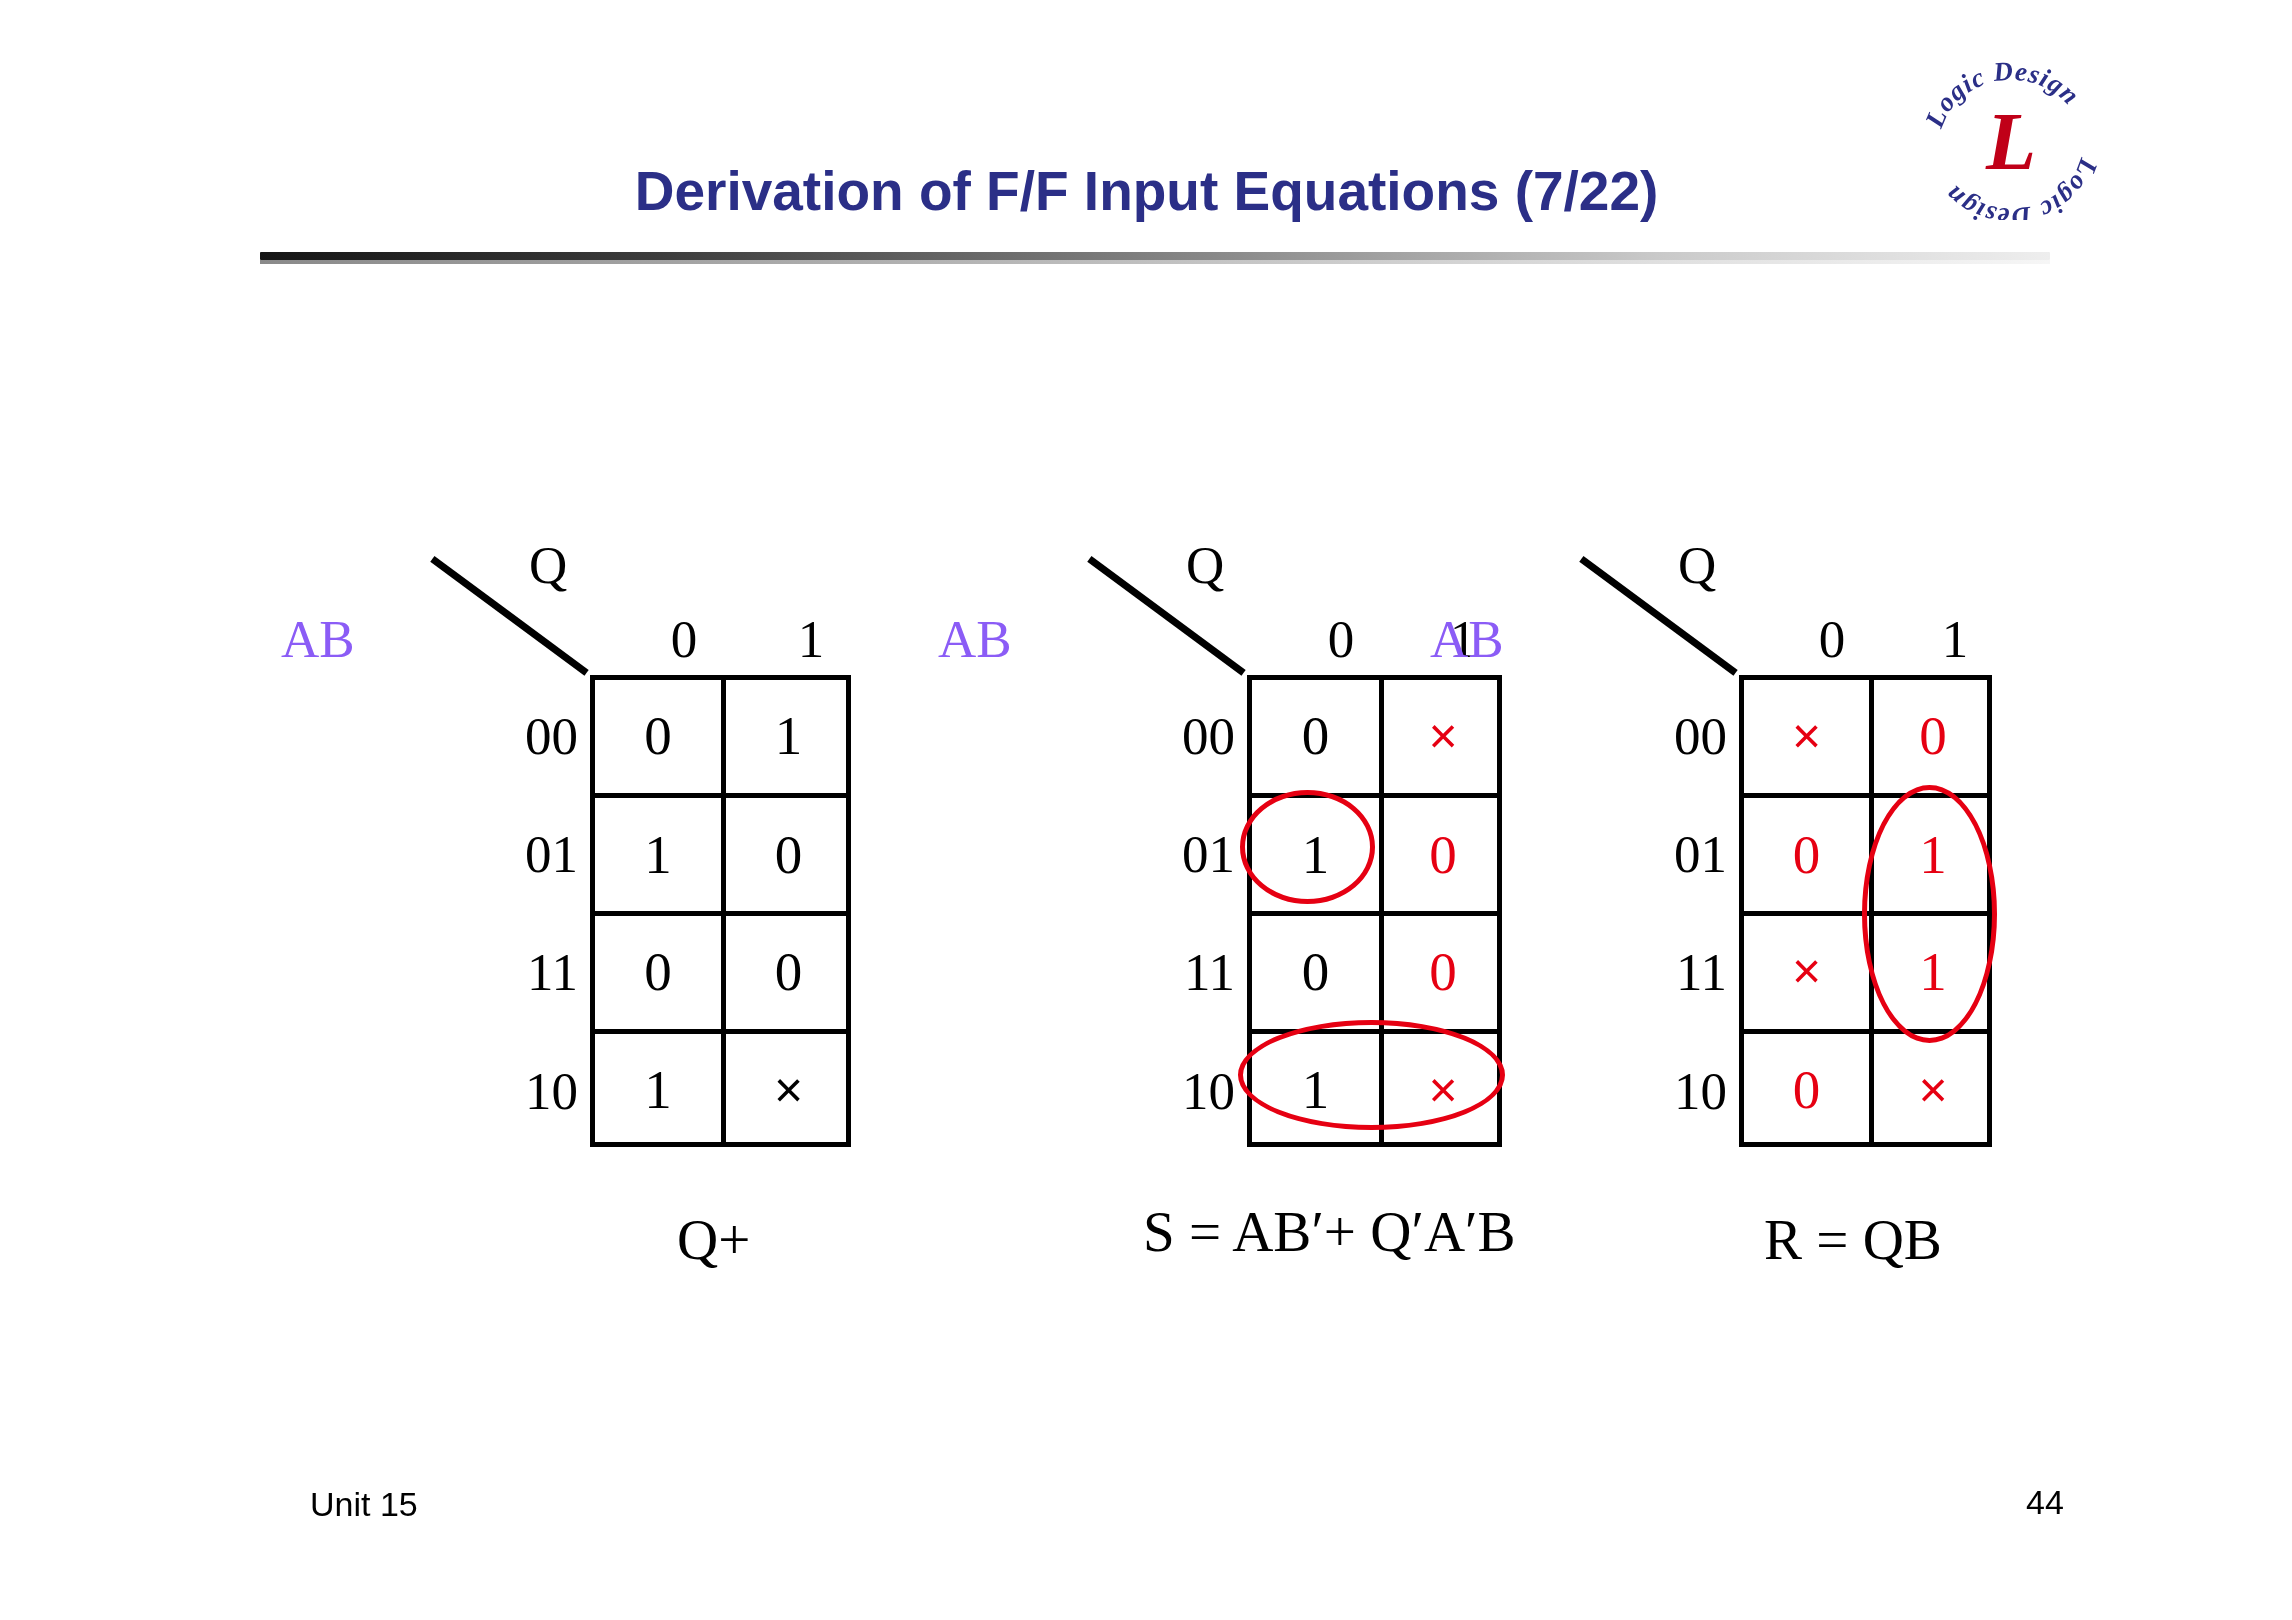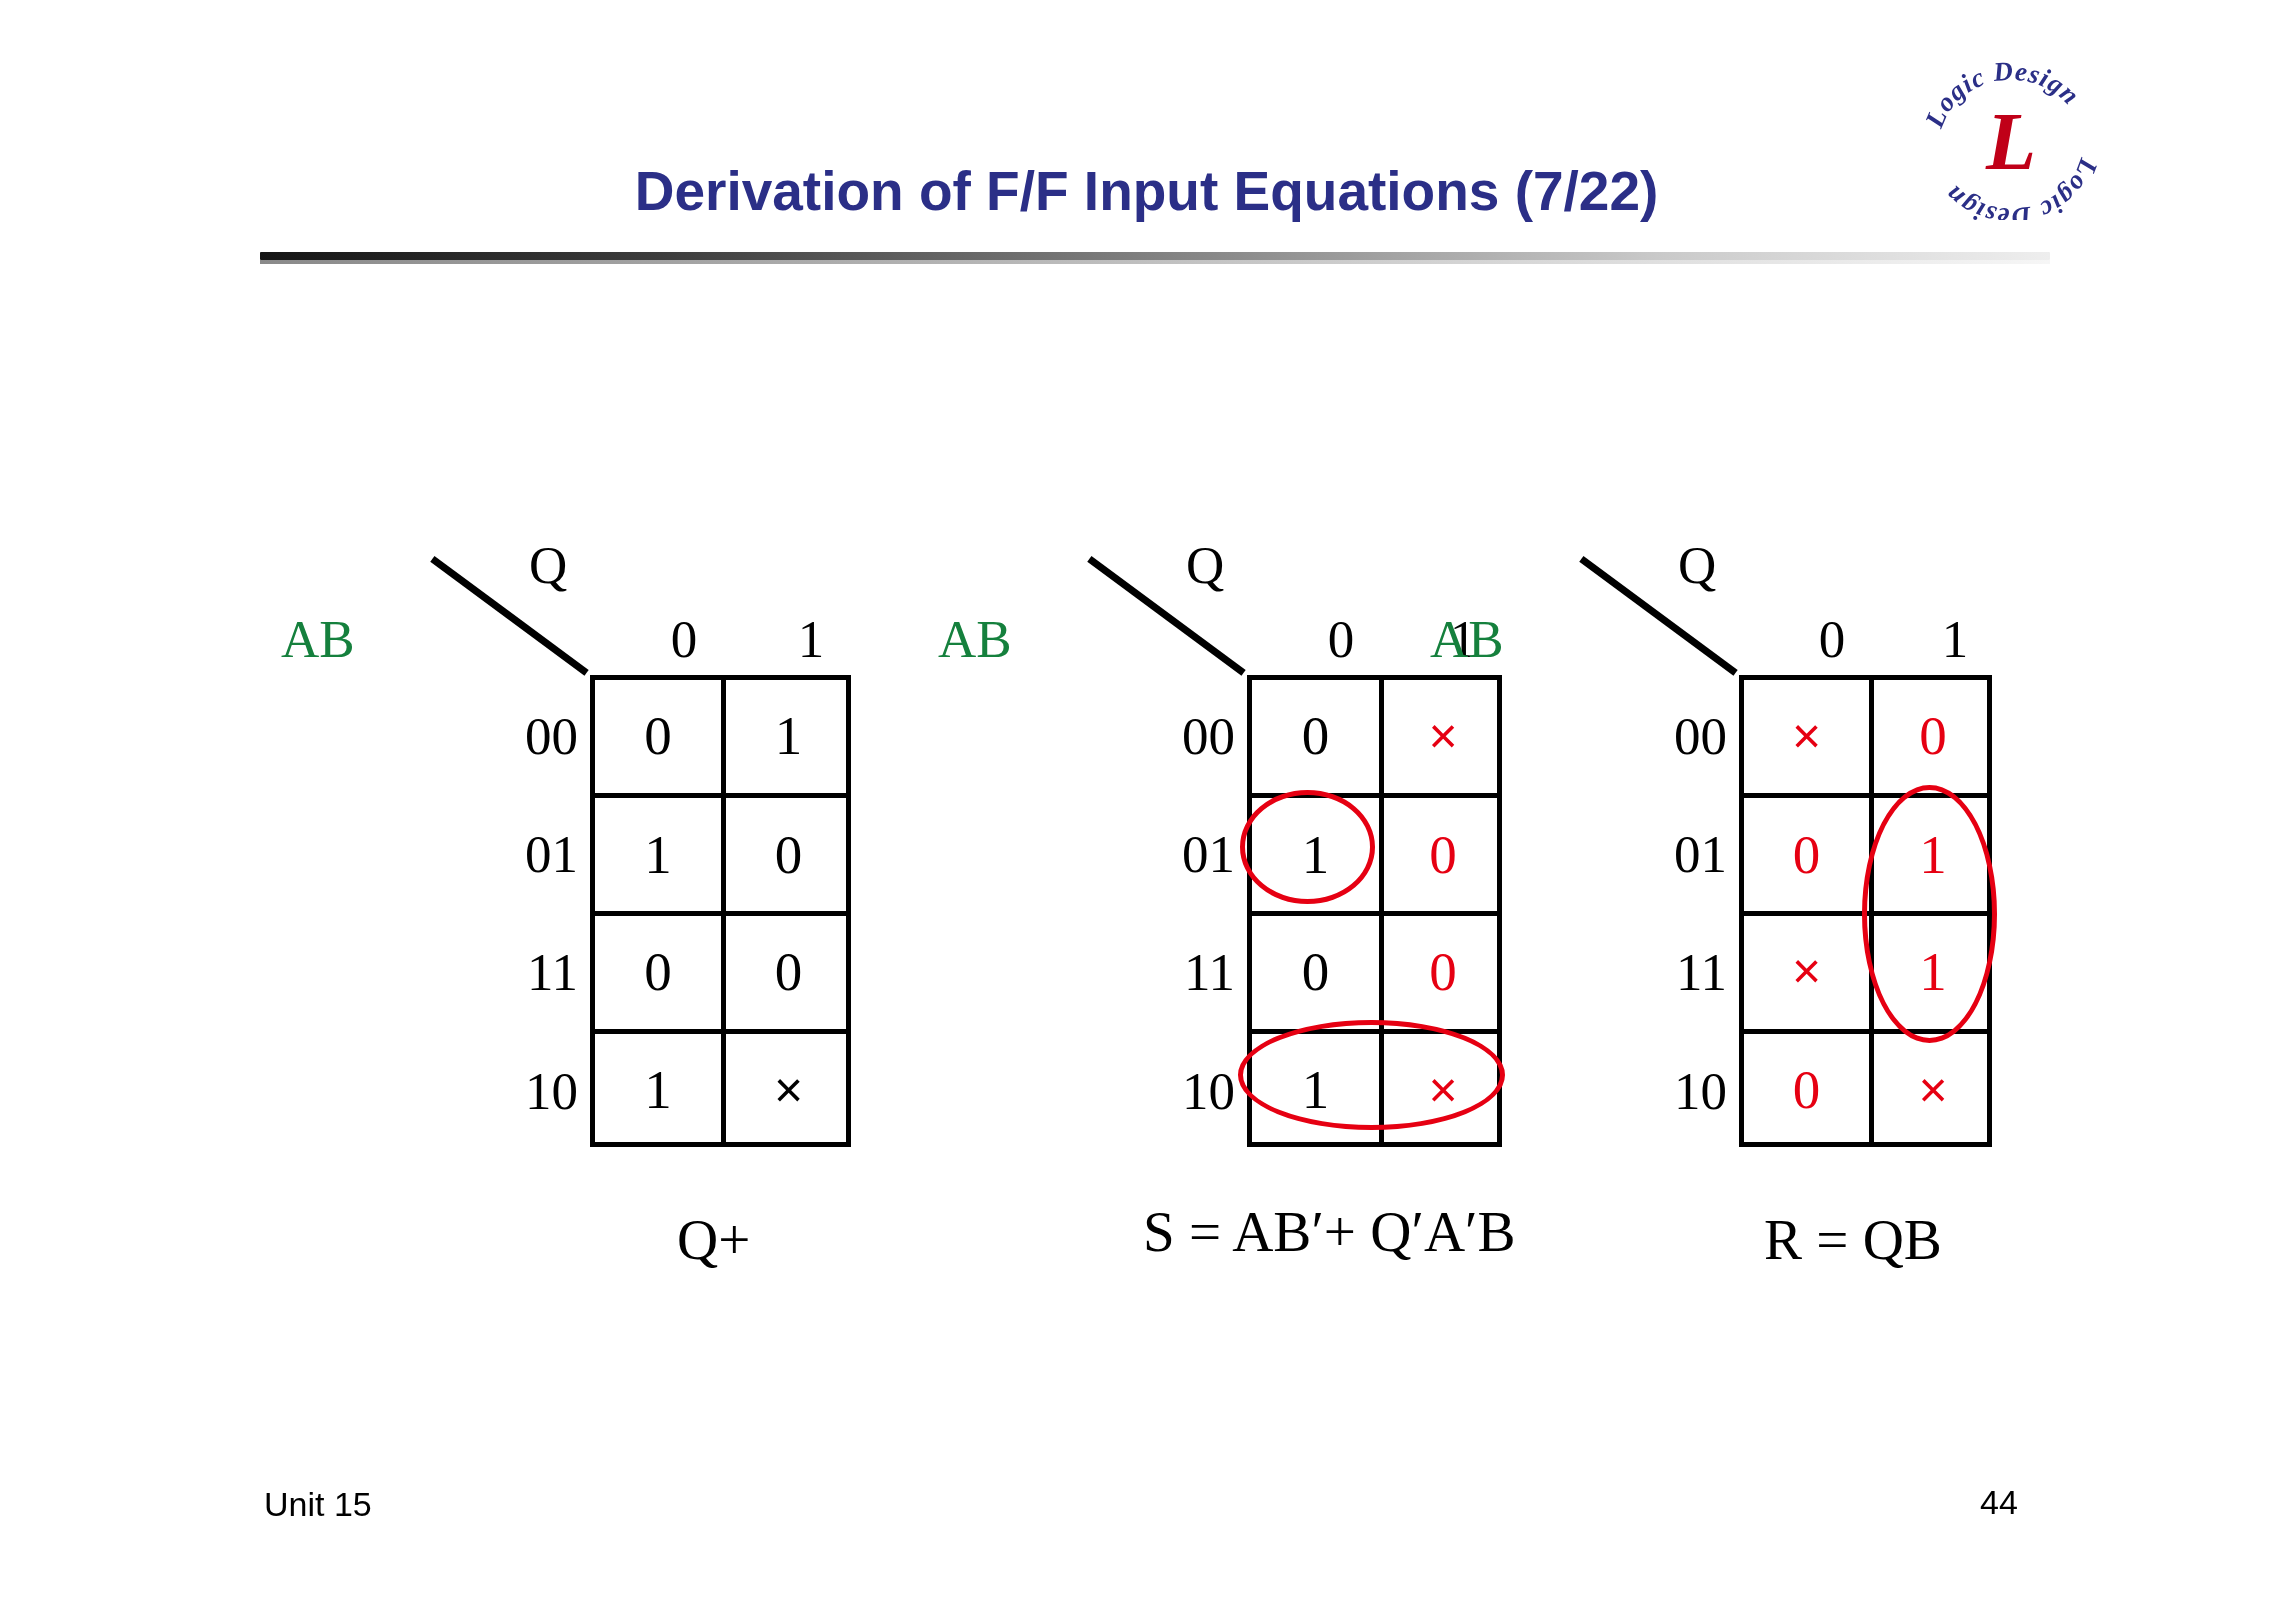--- a/index.html
+++ b/index.html
@@ -78,21 +78,21 @@
   }
   .var-q {
     position: absolute;
     font-size: 53px;
     color: #000;
     line-height: 1;
   }
   .var-ab {
     position: absolute;
     font-size: 53px;
-    color: #15803d;
+    color: #8b5cf6;
     line-height: 1;
   }
   .col-head {
     position: absolute;
     font-size: 53px;
     color: #000;
     text-align: center;
     width: 62px;
     line-height: 1;
   }
@@ -165,20 +165,21 @@
   #eq-q   { left: 677px;  top: 1207px; }
   #eq-s   { left: 1143px; top: 1199px; }
   #eq-r   { left: 1764px; top: 1207px; }
 
   
   .footer-text {
     position: absolute;
     font-family: "Liberation Sans", "DejaVu Sans", sans-serif;
     font-size: 34px;
     color: #000;
+    margin-left: 46px;
   }
   #footer-unit { left: 264px;  top: 1485px; }
   #footer-page { left: 1980px; top: 1483px; }
 </style>
 </head>
 <body>
 
 <div id="slide">
 
   <div class="slide-title">Derivation of F/F Input Equations (7/22)</div>

